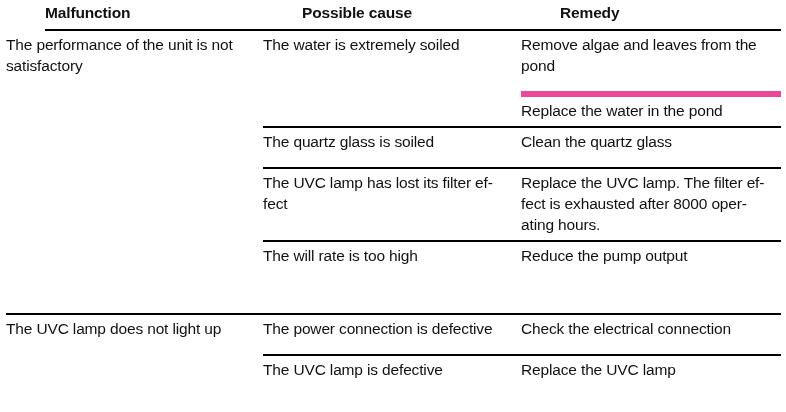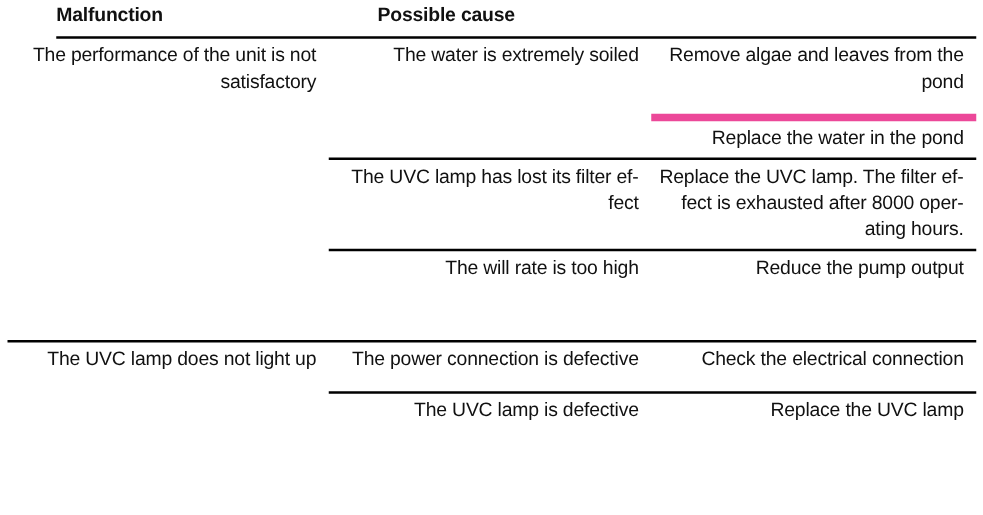--- a/index.html
+++ b/index.html
@@ -47,44 +47,50 @@
   }
   .subrow + .subrow {
     border-top: 2px solid #000;
   }
   .remedy-item + .remedy-item {
     border-top: 6px solid #ec4899;
   }
   .cell {
     padding: 3px 10px 15px 0;
     hyphens: manual;
-    text-align: right;
     -webkit-hyphens: manual;
   }
   .remedy-cell .cell:last-child {
     padding-bottom: 5px;
   }
 </style>
 </head>
 <body>
 
 <div class="doc">
   <div class="hrow">
     <div class="hcell">Malfunction</div>
     <div class="hcell">Possible cause</div>
+    <div class="hcell">Remedy</div>
   </div>
   <div id="groups">
       <div class="group">
         <div class="cell">The performance of the unit is not satisfactory</div>
         <div class="subs">
           <div class="subrow">
             <div class="cell">The water is extremely soiled</div>
             <div class="remedy-cell">
               <div class="cell remedy-item">Remove algae and leaves from the pond</div>
               <div class="cell remedy-item">Replace the water in the pond</div>
+            </div>
+          </div>
+          <div class="subrow">
+            <div class="cell">The quartz glass is soiled</div>
+            <div class="remedy-cell">
+              <div class="cell remedy-item">Clean the quartz glass</div>
             </div>
           </div>
           <div class="subrow">
             <div class="cell">The UVC lamp has lost its filter ef­fect</div>
             <div class="remedy-cell">
               <div class="cell remedy-item">Replace the UVC lamp. The filter ef­fect is exhausted after 8000 oper­ating hours.</div>
             </div>
           </div>
           <div class="subrow">
             <div class="cell">The will rate is too high</div>

